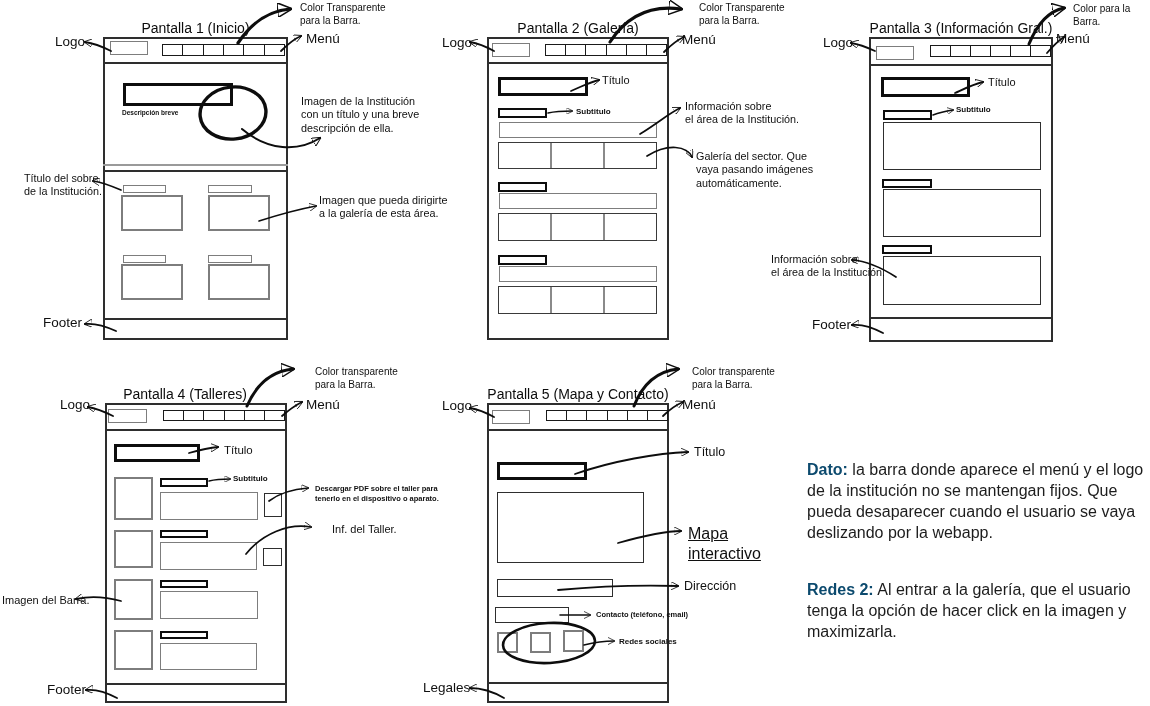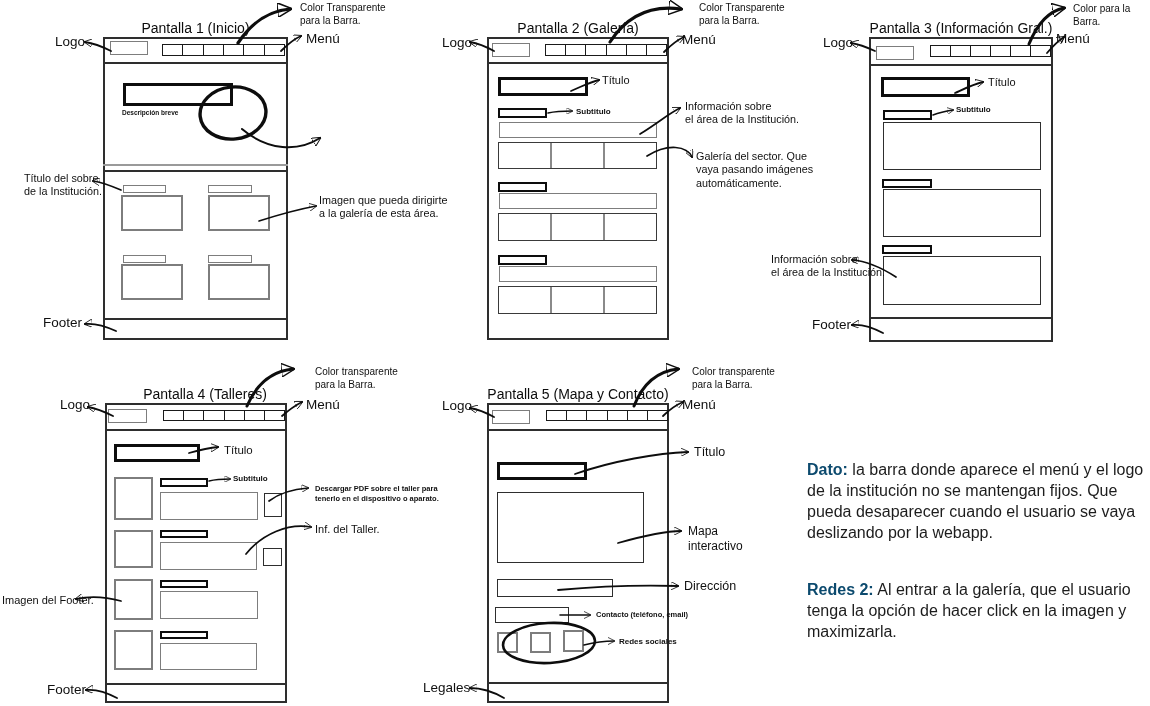--- a/index.html
+++ b/index.html
@@ -61,20 +61,23 @@
   <div class="box-gray" style="left:208px;top:195px;width:62px;height:36px;"></div>
   <div class="box-thin" style="left:123px;top:255px;width:43px;height:8px;"></div>
   <div class="box-thin" style="left:208px;top:255px;width:44px;height:8px;"></div>
   <div class="box-gray" style="left:121px;top:264px;width:62px;height:36px;"></div>
   <div class="box-gray" style="left:208px;top:264px;width:62px;height:36px;"></div>
   <div class="hline" style="left:103px;top:318px;width:185px;height:1.6px;"></div>
   <div class="lbl lbl-big" style="left:55px;top:34px;">Logo</div>
   <div class="lbl lbl-big" style="left:306px;top:31px;">Menú</div>
   <div class="lbl" style="left:300px;top:2px;font-size:10px;">Color Transparente
 para la Barra.</div>
+  <div class="lbl lbl-mid" style="left:301px;top:95px;">Imagen de la Institución
+con un título y una breve
+descripción de ella.</div>
   <div class="lbl lbl-mid" style="left:24px;top:172px;">Título del sobre
 de la Institución.</div>
   <div class="lbl lbl-mid" style="left:319px;top:194px;">Imagen que pueda dirigirte
 a la galería de esta área.</div>
   <div class="lbl lbl-big" style="left:43px;top:315px;">Footer</div>
 
   <div class="screen-title" style="left:487px;top:20px;width:182px;">Pantalla 2 (Galería)</div>
   <div class="frame" style="left:487px;top:37px;width:182px;height:303px;"></div>
   <div class="box-thin" style="left:492px;top:43px;width:38px;height:14px;"></div>
   <div class="menu" style="left:545px;top:44px;width:122px;height:12px;">
@@ -142,21 +145,21 @@
   <div class="hline" style="left:869px;top:317px;width:184px;height:1.6px;"></div>
   <div class="lbl lbl-big" style="left:823px;top:35px;">Logo</div>
   <div class="lbl lbl-big" style="left:1056px;top:31px;">Menú</div>
   <div class="lbl" style="left:1073px;top:3px;font-size:10px;">Color para la Barra.</div>
   <div class="lbl" style="left:988px;top:76px;font-size:11px;">Título</div>
   <div class="lbl lbl-sm" style="left:956px;top:105px;">Subtitulo</div>
   <div class="lbl lbl-mid" style="left:771px;top:253px;">Información sobre
 el área de la Institución.</div>
   <div class="lbl lbl-big" style="left:812px;top:317px;">Footer</div>
 
-  <div class="screen-title" style="left:114px;top:386px;width:182px;text-align:center;">Pantalla 4 (Talleres)</div>
+  <div class="screen-title" style="left:94px;top:386px;width:182px;text-align:center;">Pantalla 4 (Talleres)</div>
   <div class="frame" style="left:105px;top:403px;width:182px;height:300px;"></div>
   <div class="box-thin" style="left:108px;top:409px;width:39px;height:14px;"></div>
   <div class="menu" style="left:163px;top:410px;width:122px;height:11px;">
     <div></div>
       <div></div>
       <div></div>
       <div></div>
       <div></div>
       <div></div>
   </div>
@@ -182,22 +185,22 @@
   <div class="box-thin" style="left:160px;top:643px;width:97px;height:27px;"></div>
   <div class="hline" style="left:105px;top:683px;width:182px;height:1.6px;"></div>
   <div class="lbl lbl-big" style="left:60px;top:397px;">Logo</div>
   <div class="lbl lbl-big" style="left:306px;top:397px;">Menú</div>
   <div class="lbl" style="left:315px;top:366px;font-size:10px;">Color transparente
 para la Barra.</div>
   <div class="lbl" style="left:224px;top:443px;font-size:11.5px;">Título</div>
   <div class="lbl lbl-sm" style="left:233px;top:474px;">Subtitulo</div>
   <div class="lbl lbl-xs" style="left:315px;top:484px;">Descargar PDF sobre el taller para
 tenerlo en el dispositivo o aparato.</div>
-  <div class="lbl" style="left:315px;top:523px;font-size:11px;">Inf. del Taller.</div>
-  <div class="lbl" style="left:2px;top:594px;font-size:11px;">Imagen del Footer.</div>
+  <div class="lbl" style="left:332px;top:523px;font-size:11px;">Inf. del Taller.</div>
+  <div class="lbl" style="left:2px;top:594px;font-size:11px;">Imagen del Barra.</div>
   <div class="lbl lbl-big" style="left:47px;top:682px;">Footer</div>
 
   <div class="screen-title" style="left:487px;top:386px;width:182px;">Pantalla 5 (Mapa y Contacto)</div>
   <div class="frame" style="left:487px;top:403px;width:182px;height:300px;"></div>
   <div class="box-thin" style="left:492px;top:410px;width:38px;height:14px;"></div>
   <div class="menu" style="left:546px;top:410px;width:122px;height:11px;">
     <div></div>
       <div></div>
       <div></div>
       <div></div>
@@ -211,21 +214,21 @@
   <div class="box-dark" style="left:495px;top:607px;width:74px;height:16px;"></div>
   <div class="box-gray" style="left:497px;top:632px;width:21px;height:21px;"></div>
   <div class="box-gray" style="left:530px;top:632px;width:21px;height:21px;"></div>
   <div class="box-gray" style="left:563px;top:630px;width:21px;height:22px;"></div>
   <div class="hline" style="left:487px;top:682px;width:182px;height:1.6px;"></div>
   <div class="lbl lbl-big" style="left:442px;top:398px;">Logo</div>
   <div class="lbl lbl-big" style="left:682px;top:397px;">Menú</div>
   <div class="lbl" style="left:692px;top:366px;font-size:10px;">Color transparente
 para la Barra.</div>
   <div class="lbl" style="left:694px;top:445px;font-size:12.5px;">Título</div>
-  <div class="lbl" style="left:688px;top:524px;font-size:12px;">Mapa
+  <div class="lbl" style="left:688px;top:524px;font-size:16px;text-decoration:underline;">Mapa
 interactivo</div>
   <div class="lbl" style="left:684px;top:579px;font-size:12.5px;">Dirección</div>
   <div class="lbl lbl-xs" style="left:596px;top:610px;">Contacto (teléfono, email)</div>
   <div class="lbl lbl-sm" style="left:619px;top:637px;">Redes sociales</div>
   <div class="lbl lbl-big" style="left:423px;top:680px;">Legales</div>
 
   <div class="note-block" style="left:807px;top:460px;">
     <b>Dato:</b><span> la barra donde aparece el menú y el logo de la institución no se mantengan fijos. Que pueda desaparecer cuando el usuario se vaya deslizando por la webapp.</span>
   </div>
   <div class="note-block" style="left:807px;top:580px;">

